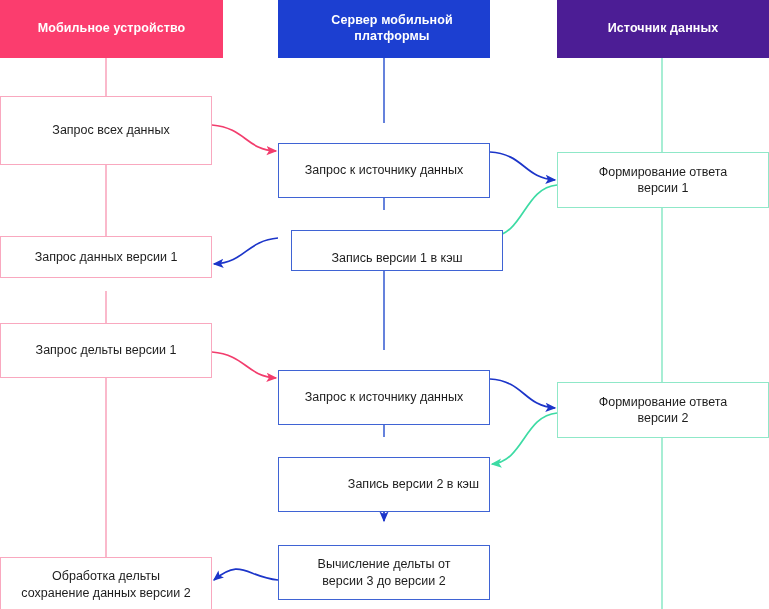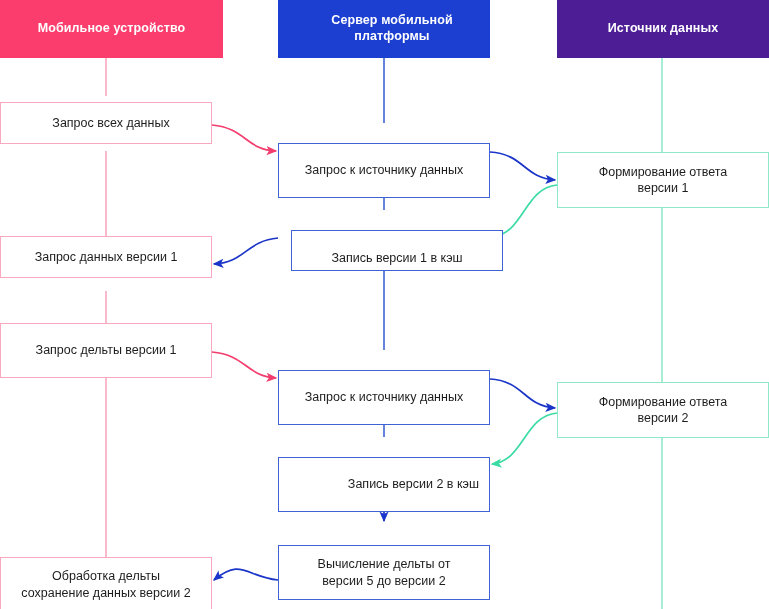--- a/index.html
+++ b/index.html
@@ -116,21 +116,21 @@
 
     <path d="M490,379 C524,381 524,406 555,408" fill="none" stroke="#1c35c9" stroke-width="1.7" marker-end="url(#ah-blue)"></path>
 
     <path d="M557,413 C524,416 524,461 492,464" fill="none" stroke="#3ddba4" stroke-width="1.7" marker-end="url(#ah-green)"></path>
 
     <path d="M384,492 L384,521" fill="none" stroke="#1c35c9" stroke-width="1.7" marker-end="url(#ah-blue)"></path>
 
     <path d="M278,580 C246,577 242,557 214,580" fill="none" stroke="#1c35c9" stroke-width="1.7" marker-end="url(#ah-blue)"></path>
   </svg>
 
-  <div class="node pink" style="left:0px; top:102px; width:212px; height:42px;padding-left:20px;">
+  <div class="node pink" style="left:0px; top:96px; width:212px; height:69px;padding-left:20px;">
     <span>Запрос всех данных</span>
   </div>
 
   <div class="node pink" style="left:0px; top:236px; width:212px; height:42px;">
     <span>Запрос данных версии 1</span>
   </div>
 
   <div class="node pink" style="left:0px; top:323px; width:212px; height:55px;">
     <span>Запрос дельты версии 1</span>
   </div>
@@ -154,21 +154,21 @@
     <span>Запрос к источнику данных</span>
   </div>
 
   <div class="node blue" style="left:278px; top:437px; width:212px; height:55px;justify-content:flex-end;">
     <span>Запись версии 2 в кэш</span>
   </div>
 
   <div class="node blue" style="left:278px; top:525px; width:212px; height:55px;">
     <span>
       <span>Вычисление дельты от</span><br>
-      <span>версии 5 до версии 2</span>
+      <span>версии 3 до версии 2</span>
     </span>
   </div>
 
   <div class="node green" style="left:557px; top:152px; width:212px; height:56px;">
     <span>
       <span>Формирование ответа</span><br>
       <span>версии 1</span>
     </span>
   </div>
 

